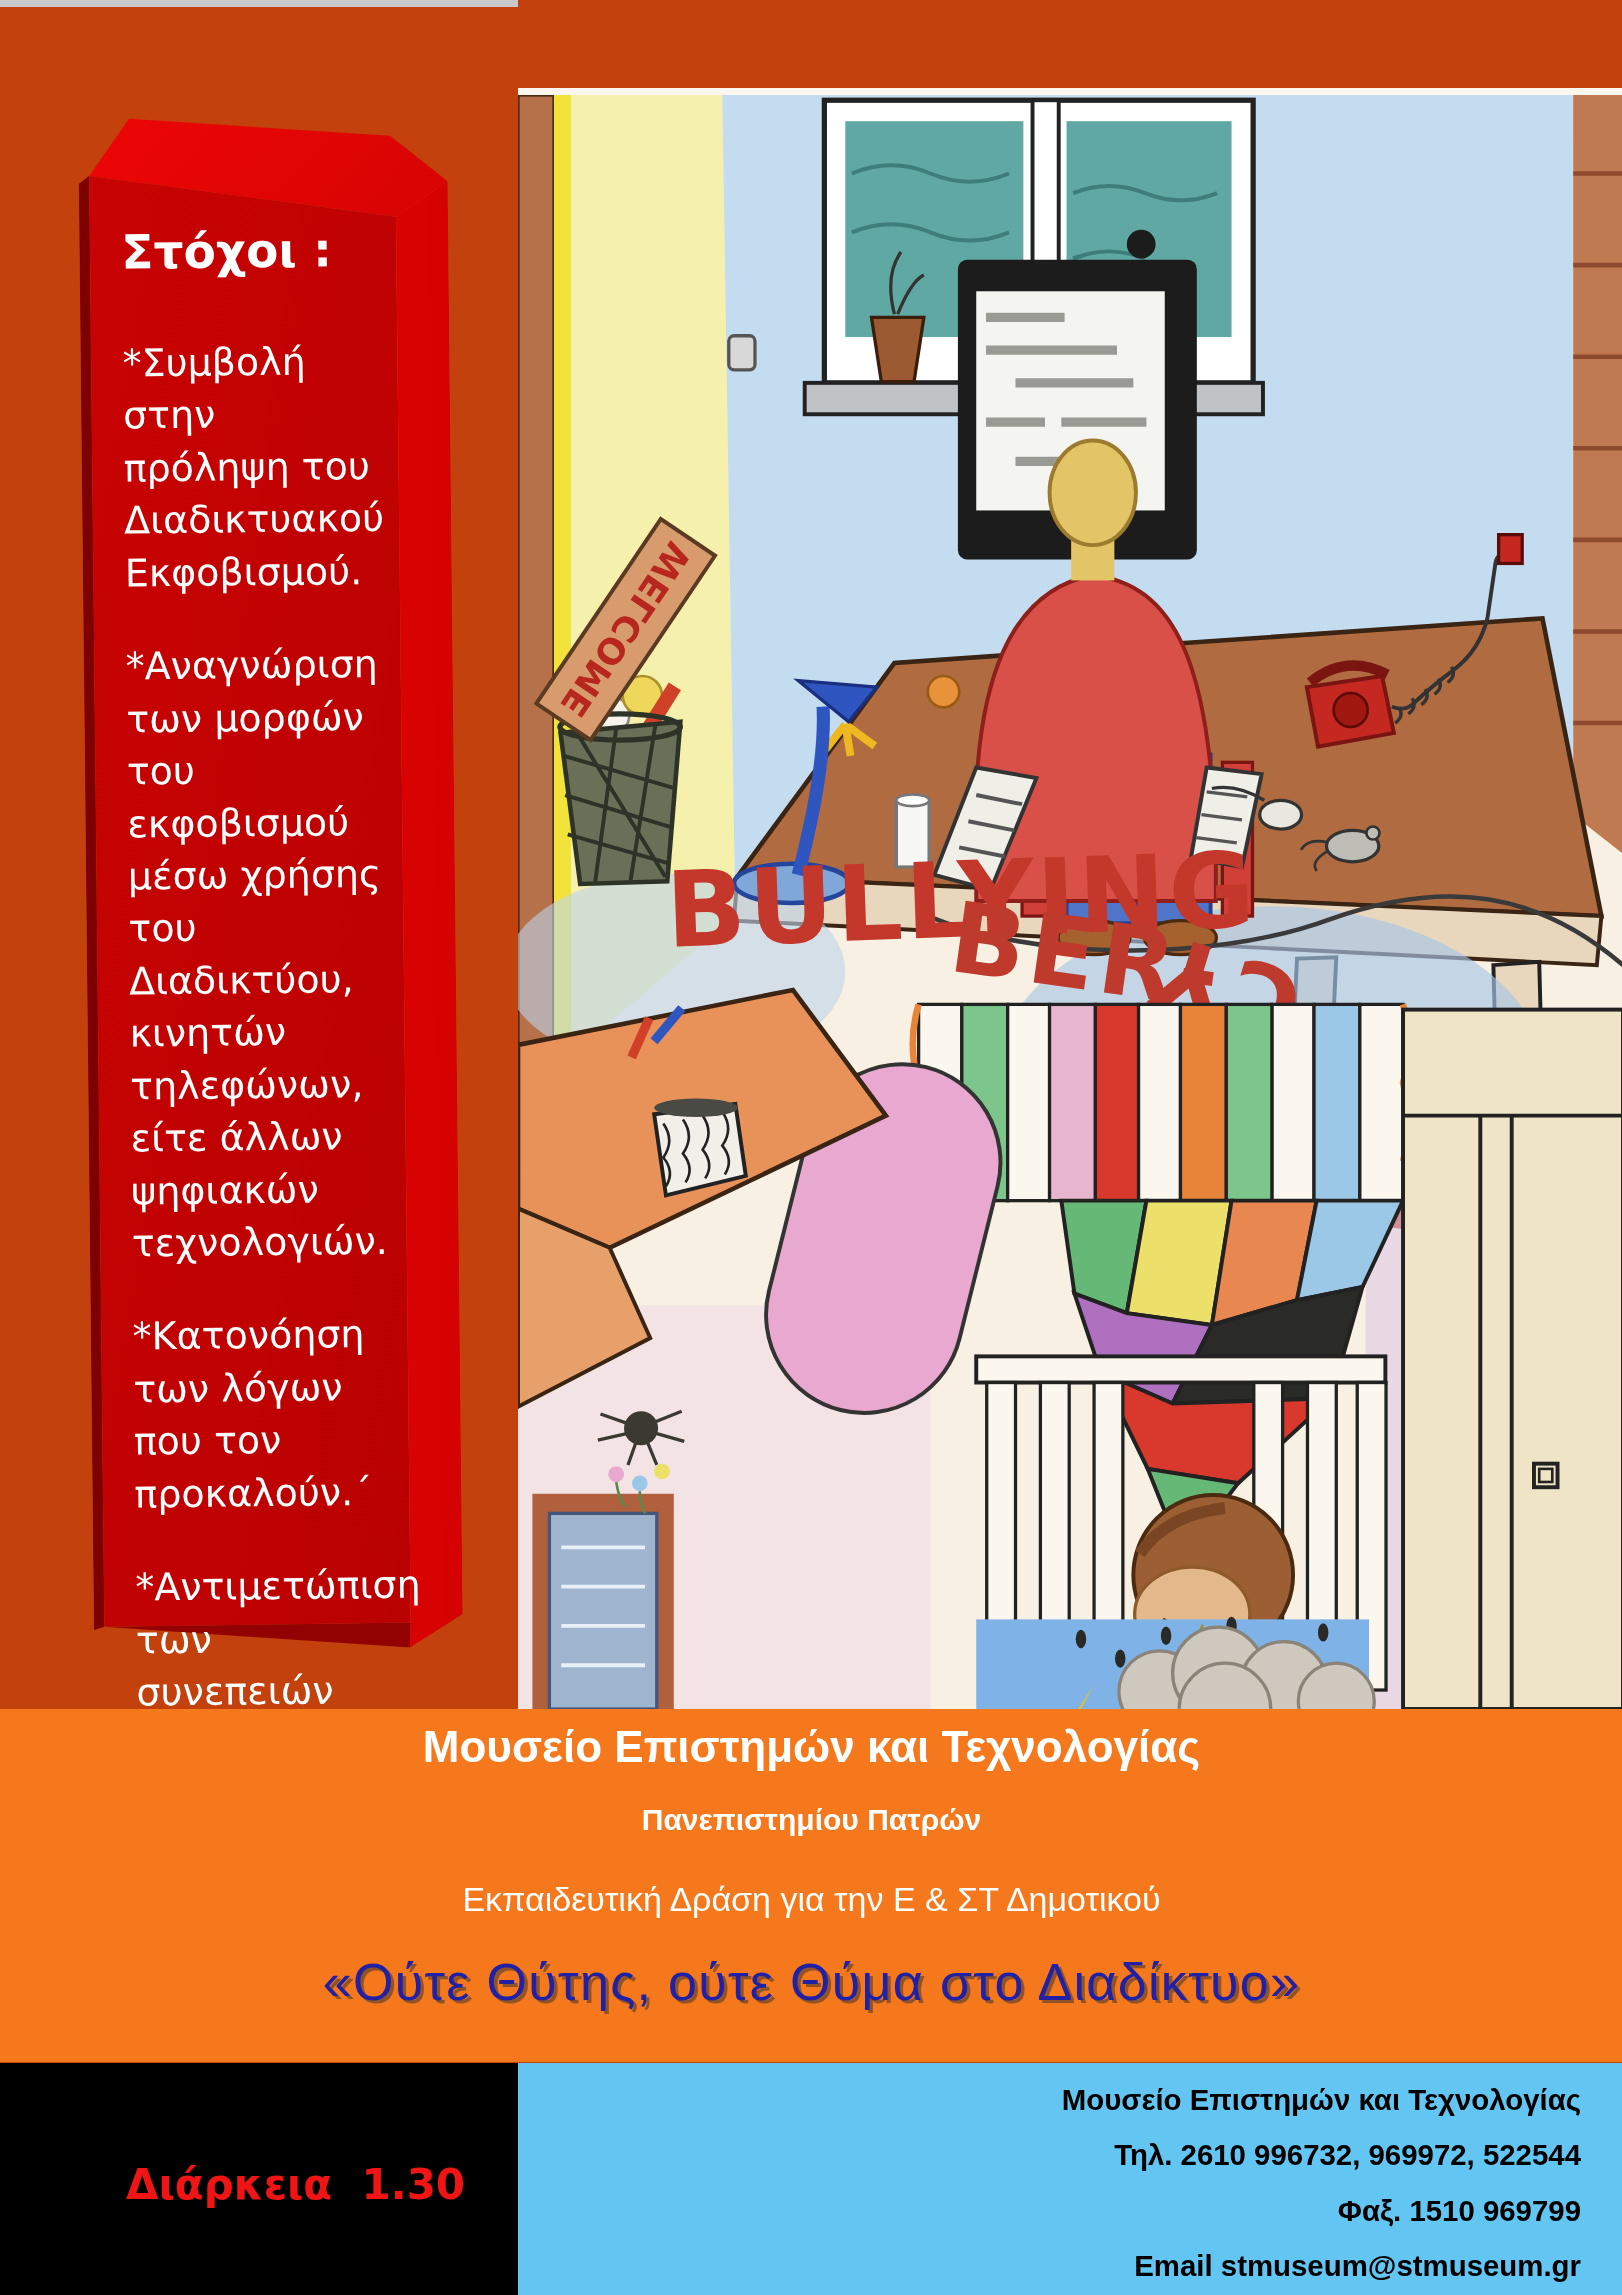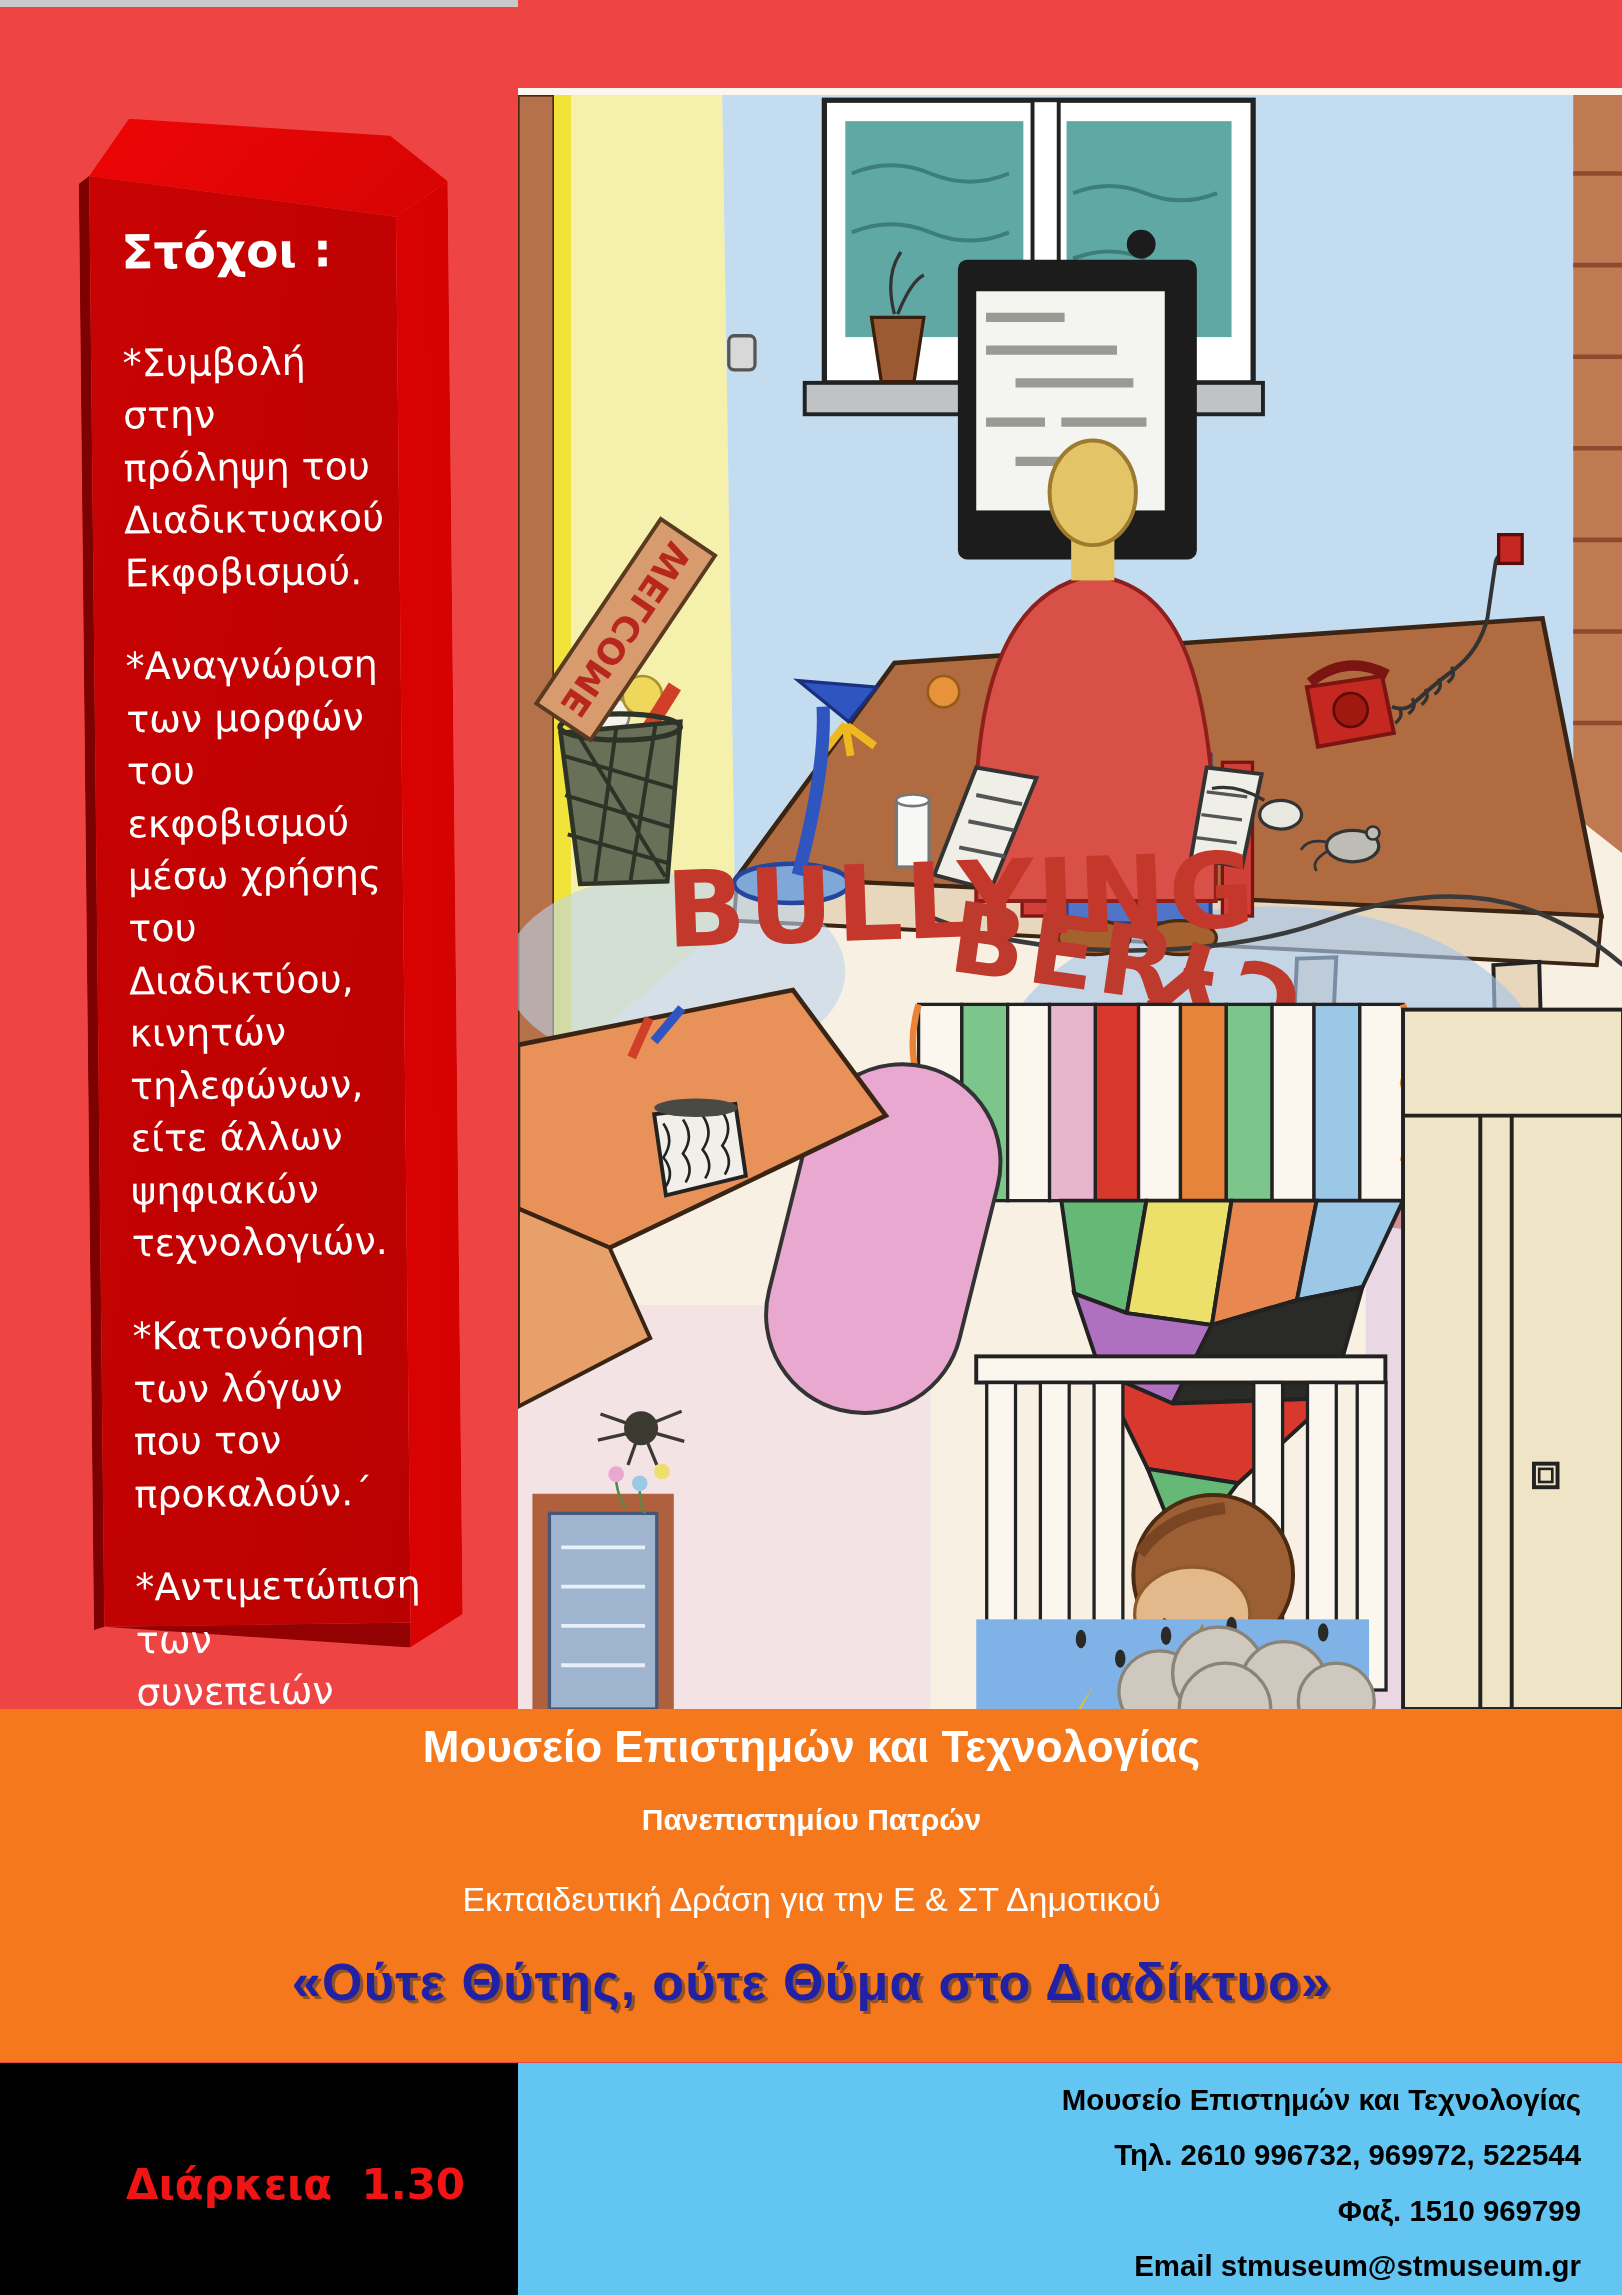--- a/index.html
+++ b/index.html
@@ -1,16 +1,16 @@
 <!DOCTYPE html>
 <html style="font-size:10.5px"><head>
 <meta charset="utf-8">
 <style>
   html,body{margin:0;padding:0;background:#000;}
-  .poster{position:relative;width:1623px;height:2295px;background:#ef4444;overflow:hidden;font-family:"Liberation Sans",sans-serif;}
+  .poster{position:relative;width:1623px;height:2295px;background:#c2410c;overflow:hidden;font-family:"Liberation Sans",sans-serif;}
 
   
   .top-strip{position:absolute;left:0;top:0;width:518px;height:6.5px;background:#C9C9C9;}
 
   
   .goals{position:absolute;left:77px;top:99px;width:393px;height:1570px;transform:rotate(-0.6deg);}
   .goals .face{position:absolute;inset:0;}
   .face-left{background:#7E0101;clip-path:polygon(19.6px 75px,9.2px 83px,9.2px 1529px,19.6px 1526px);}
   .face-top{background:linear-gradient(135deg,#EF0606 0%,#C40202 45%,#8E0000 100%);
             clip-path:polygon(19.6px 75px,60px 18.3px,321px 38px,378px 84px,326px 119px);}
@@ -25,21 +25,21 @@
 
   
   .photo{position:absolute;left:518px;top:88px;width:1105px;height:1621px;background:#FBF7EE;}
   .photo svg{position:absolute;left:0;top:6.5px;width:1105px;height:1614px;}
 
   
   .orange-band{position:absolute;left:0;top:1709px;width:1623px;height:353px;background:#F5781C;text-align:center;color:#fff;}
   .ob1{padding-top:13px;font-size:44px;font-weight:bold;}
   .ob2{padding-top:31px;font-size:30px;font-weight:bold;}
   .ob3{padding-top:43px;font-size:34px;font-weight:normal;}
-  .headline{padding-top:33px;font-size:52px;font-weight:bold;color:#2121A6;letter-spacing:1.3px;
+  .headline{padding-top:33px;font-size:52px;font-weight:normal;color:#2121A6;letter-spacing:1.3px;
             text-shadow:3.3px 3.3px 0 rgba(45,45,45,0.5);}
 
   
   .bottom{position:absolute;left:0;top:2063px;width:1623px;height:233px;background:#000;}
   .contact{position:absolute;left:518px;top:0;width:1105px;height:233px;background:#63C6F2;
            box-sizing:border-box;padding:19.6px 42px 0 0;text-align:right;color:#000;}
   .contact div{font-size:29.4px;font-weight:bold;margin-bottom:21.6px;}
   .duration{position:absolute;left:126px;top:97px;color:#F01414;font-size:42px;font-weight:bold;
             white-space:pre;font-family:"DejaVu Sans",sans-serif;}
 </style>

